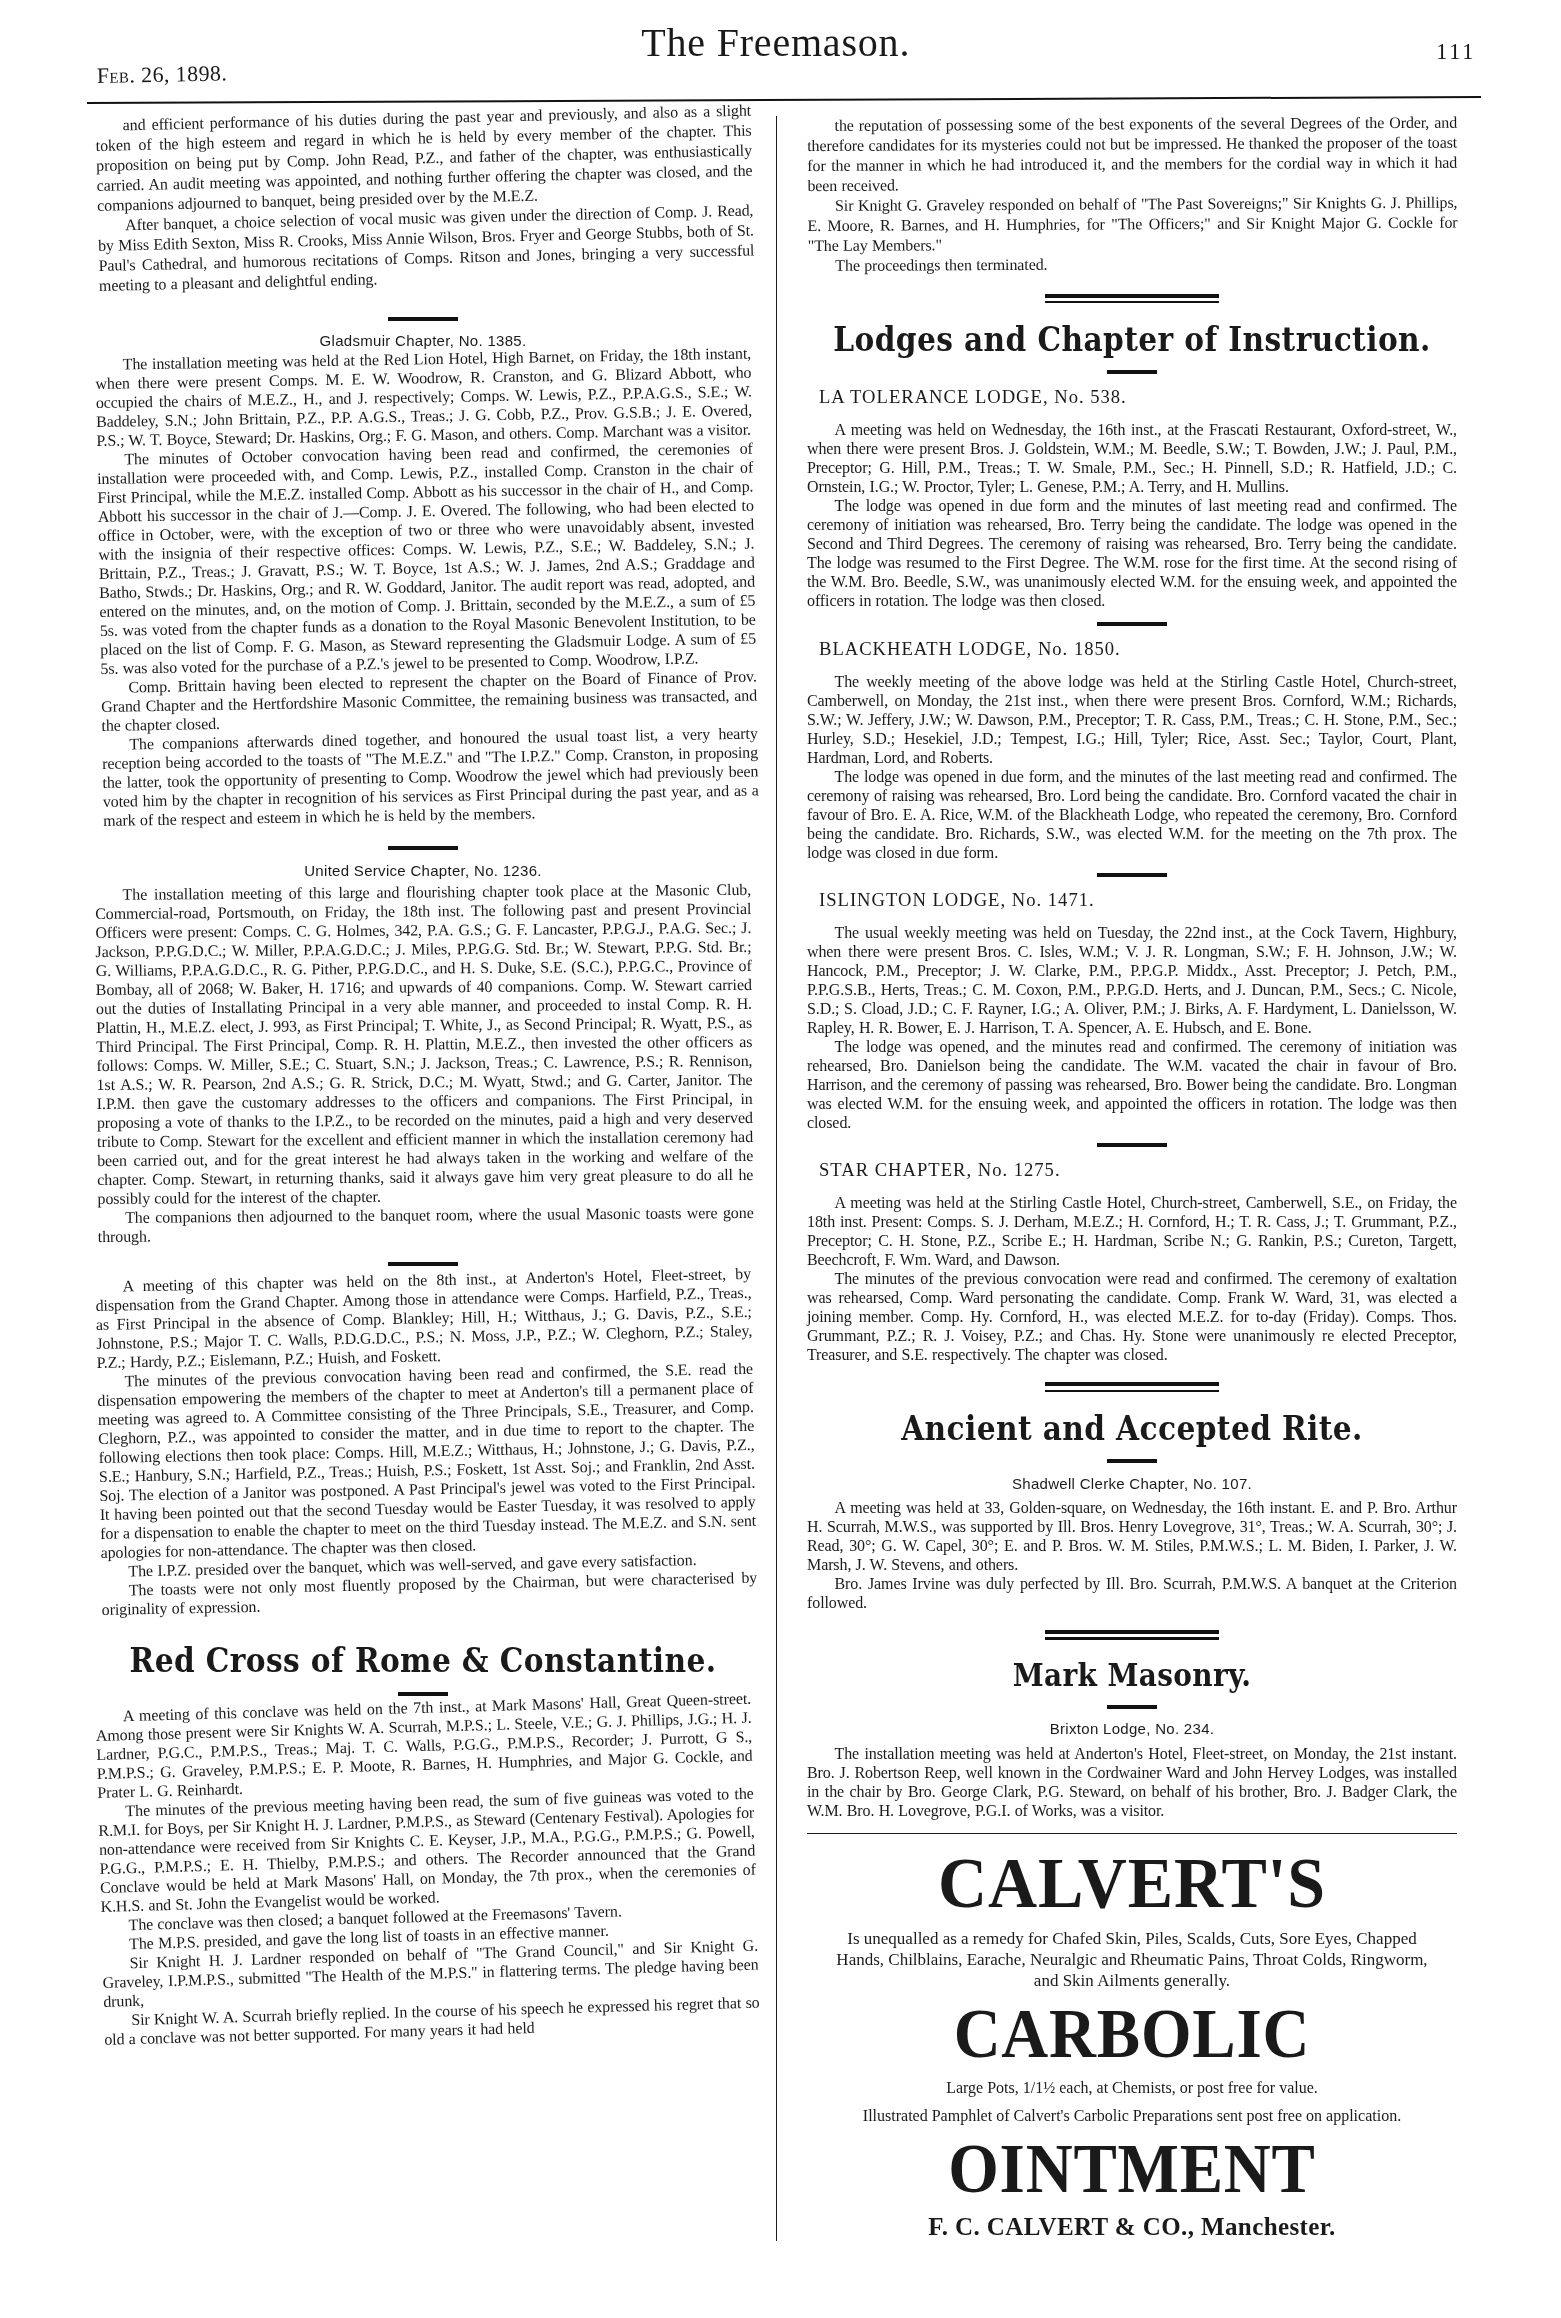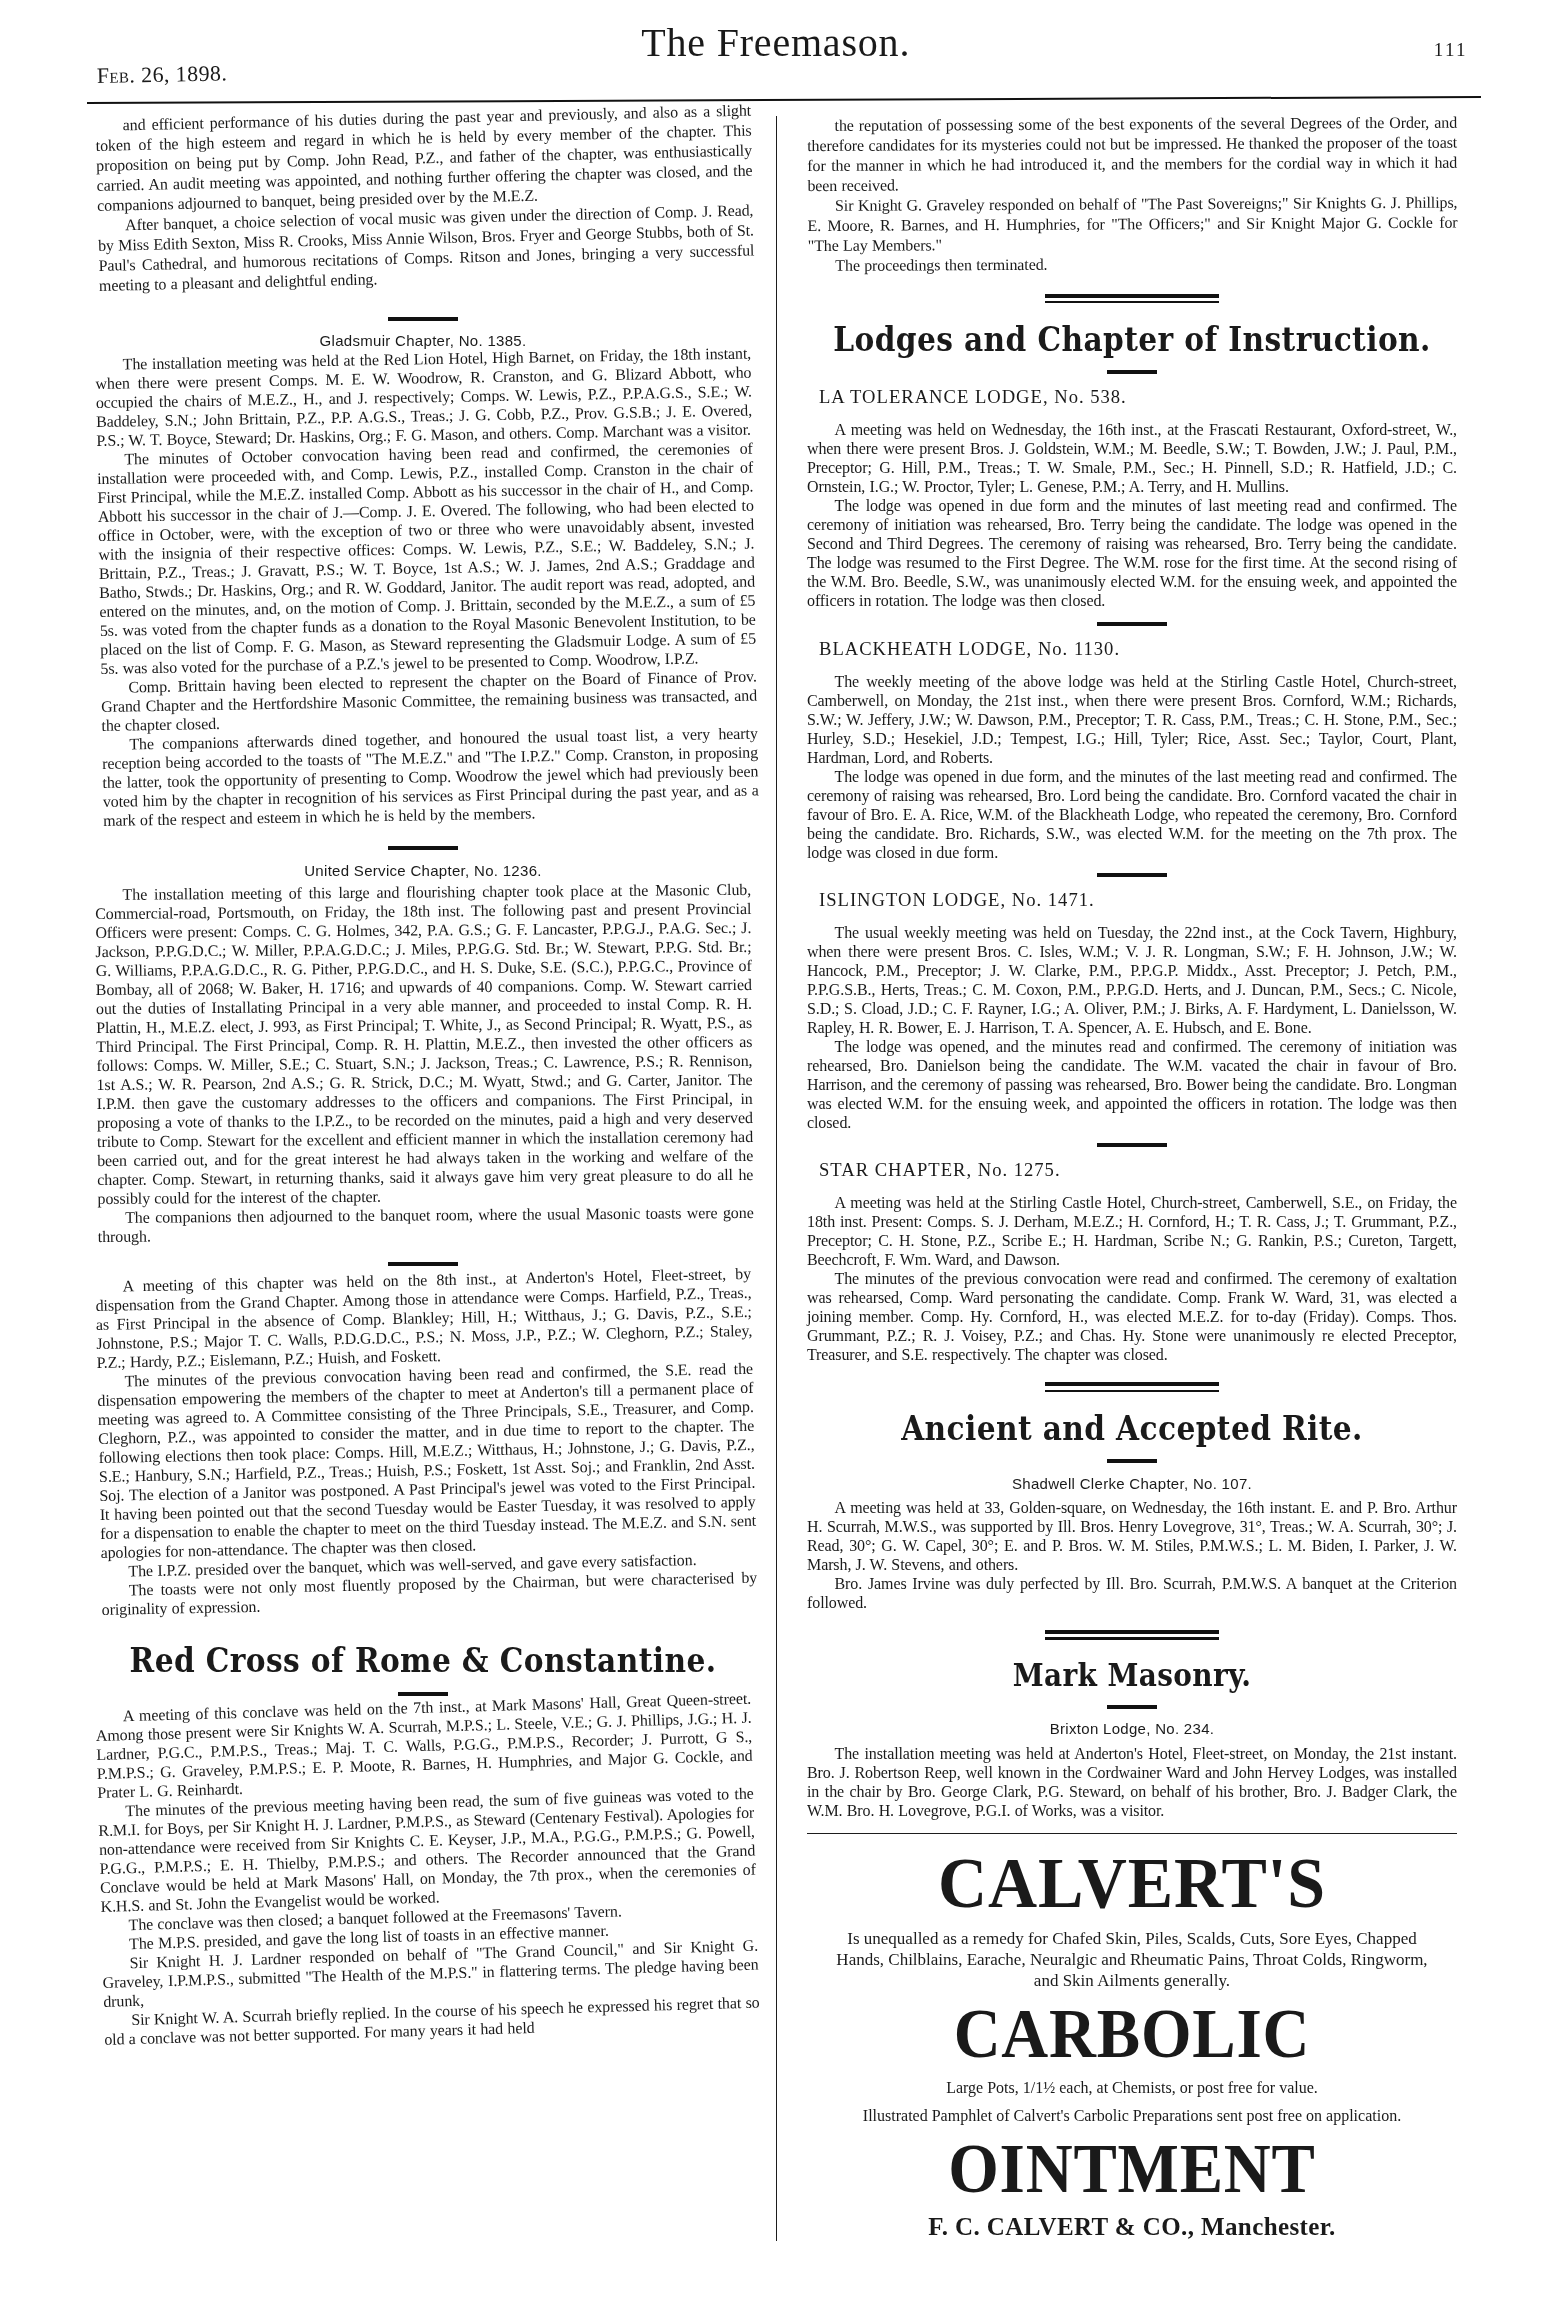--- a/index.html
+++ b/index.html
@@ -46,24 +46,24 @@
     left: 50%;
     top: 19.4px;
     transform: translateX(-54%);
     font-family: "Liberation Serif", serif;
     font-size: 40px;
     letter-spacing: 0.8px;
     white-space: nowrap;
   }
   .mh-page {
     position: absolute;
-    right: 8px;
+    right: 0;
     top: 39px;
     font-family: "Liberation Serif", serif;
-    font-size: 19px;
+    font-size: 23px;
     letter-spacing: 2.4px;
     white-space: nowrap;
   }
   .mh-rule {
     position: absolute;
     left: -9.7px;
     right: -4.9px;
     top: 99px;
     height: 2.4px;
     background: #111;
@@ -282,21 +282,21 @@
       <h1 class="banner">Lodges and Chapter of Instruction.</h1>
       <div class="rule-short tiny"></div>
 
       <h3 class="lodge-head">LA TOLERANCE LODGE, No. 538.</h3>
       <div class="sp-top-8">
         <p class="body tight">A meeting was held on Wednesday, the 16th inst., at the Frascati Restaurant, Oxford-street, W., when there were present Bros. J. Goldstein, W.M.; M. Beedle, S.W.; T. Bowden, J.W.; J. Paul, P.M., Preceptor; G. Hill, P.M., Treas.; T. W. Smale, P.M., Sec.; H. Pinnell, S.D.; R. Hatfield, J.D.; C. Ornstein, I.G.; W. Proctor, Tyler; L. Genese, P.M.; A. Terry, and H. Mullins.</p>
         <p class="body tight">The lodge was opened in due form and the minutes of last meeting read and confirmed. The ceremony of initiation was rehearsed, Bro. Terry being the candidate. The lodge was opened in the Second and Third Degrees. The ceremony of raising was rehearsed, Bro. Terry being the candidate. The lodge was resumed to the First Degree. The W.M. rose for the first time. At the second rising of the W.M. Bro. Beedle, S.W., was unanimously elected W.M. for the ensuing week, and appointed the officers in rotation. The lodge was then closed.</p>
       </div>
 
       <div class="rule-short"></div>
-      <h3 class="lodge-head">BLACKHEATH LODGE, No. 1130.</h3>
+      <h3 class="lodge-head">BLACKHEATH LODGE, No. 1850.</h3>
       <div class="sp-top-8">
         <p class="body tight">The weekly meeting of the above lodge was held at the Stirling Castle Hotel, Church-street, Camberwell, on Monday, the 21st inst., when there were present Bros. Cornford, W.M.; Richards, S.W.; W. Jeffery, J.W.; W. Dawson, P.M., Preceptor; T. R. Cass, P.M., Treas.; C. H. Stone, P.M., Sec.; Hurley, S.D.; Hesekiel, J.D.; Tempest, I.G.; Hill, Tyler; Rice, Asst. Sec.; Taylor, Court, Plant, Hardman, Lord, and Roberts.</p>
         <p class="body tight">The lodge was opened in due form, and the minutes of the last meeting read and confirmed. The ceremony of raising was rehearsed, Bro. Lord being the candidate. Bro. Cornford vacated the chair in favour of Bro. E. A. Rice, W.M. of the Blackheath Lodge, who repeated the ceremony, Bro. Cornford being the candidate. Bro. Richards, S.W., was elected W.M. for the meeting on the 7th prox. The lodge was closed in due form.</p>
       </div>
 
       <div class="rule-short"></div>
       <h3 class="lodge-head">ISLINGTON LODGE, No. 1471.</h3>
       <div class="sp-top-8">
         <p class="body tight">The usual weekly meeting was held on Tuesday, the 22nd inst., at the Cock Tavern, Highbury, when there were present Bros. C. Isles, W.M.; V. J. R. Longman, S.W.; F. H. Johnson, J.W.; W. Hancock, P.M., Preceptor; J. W. Clarke, P.M., P.P.G.P. Middx., Asst. Preceptor; J. Petch, P.M., P.P.G.S.B., Herts, Treas.; C. M. Coxon, P.M., P.P.G.D. Herts, and J. Duncan, P.M., Secs.; C. Nicole, S.D.; S. Cload, J.D.; C. F. Rayner, I.G.; A. Oliver, P.M.; J. Birks, A. F. Hardyment, L. Danielsson, W. Rapley, H. R. Bower, E. J. Harrison, T. A. Spencer, A. E. Hubsch, and E. Bone.</p>
         <p class="body tight">The lodge was opened, and the minutes read and confirmed. The ceremony of initiation was rehearsed, Bro. Danielson being the candidate. The W.M. vacated the chair in favour of Bro. Harrison, and the ceremony of passing was rehearsed, Bro. Bower being the candidate. Bro. Longman was elected W.M. for the ensuing week, and appointed the officers in rotation. The lodge was then closed.</p>

